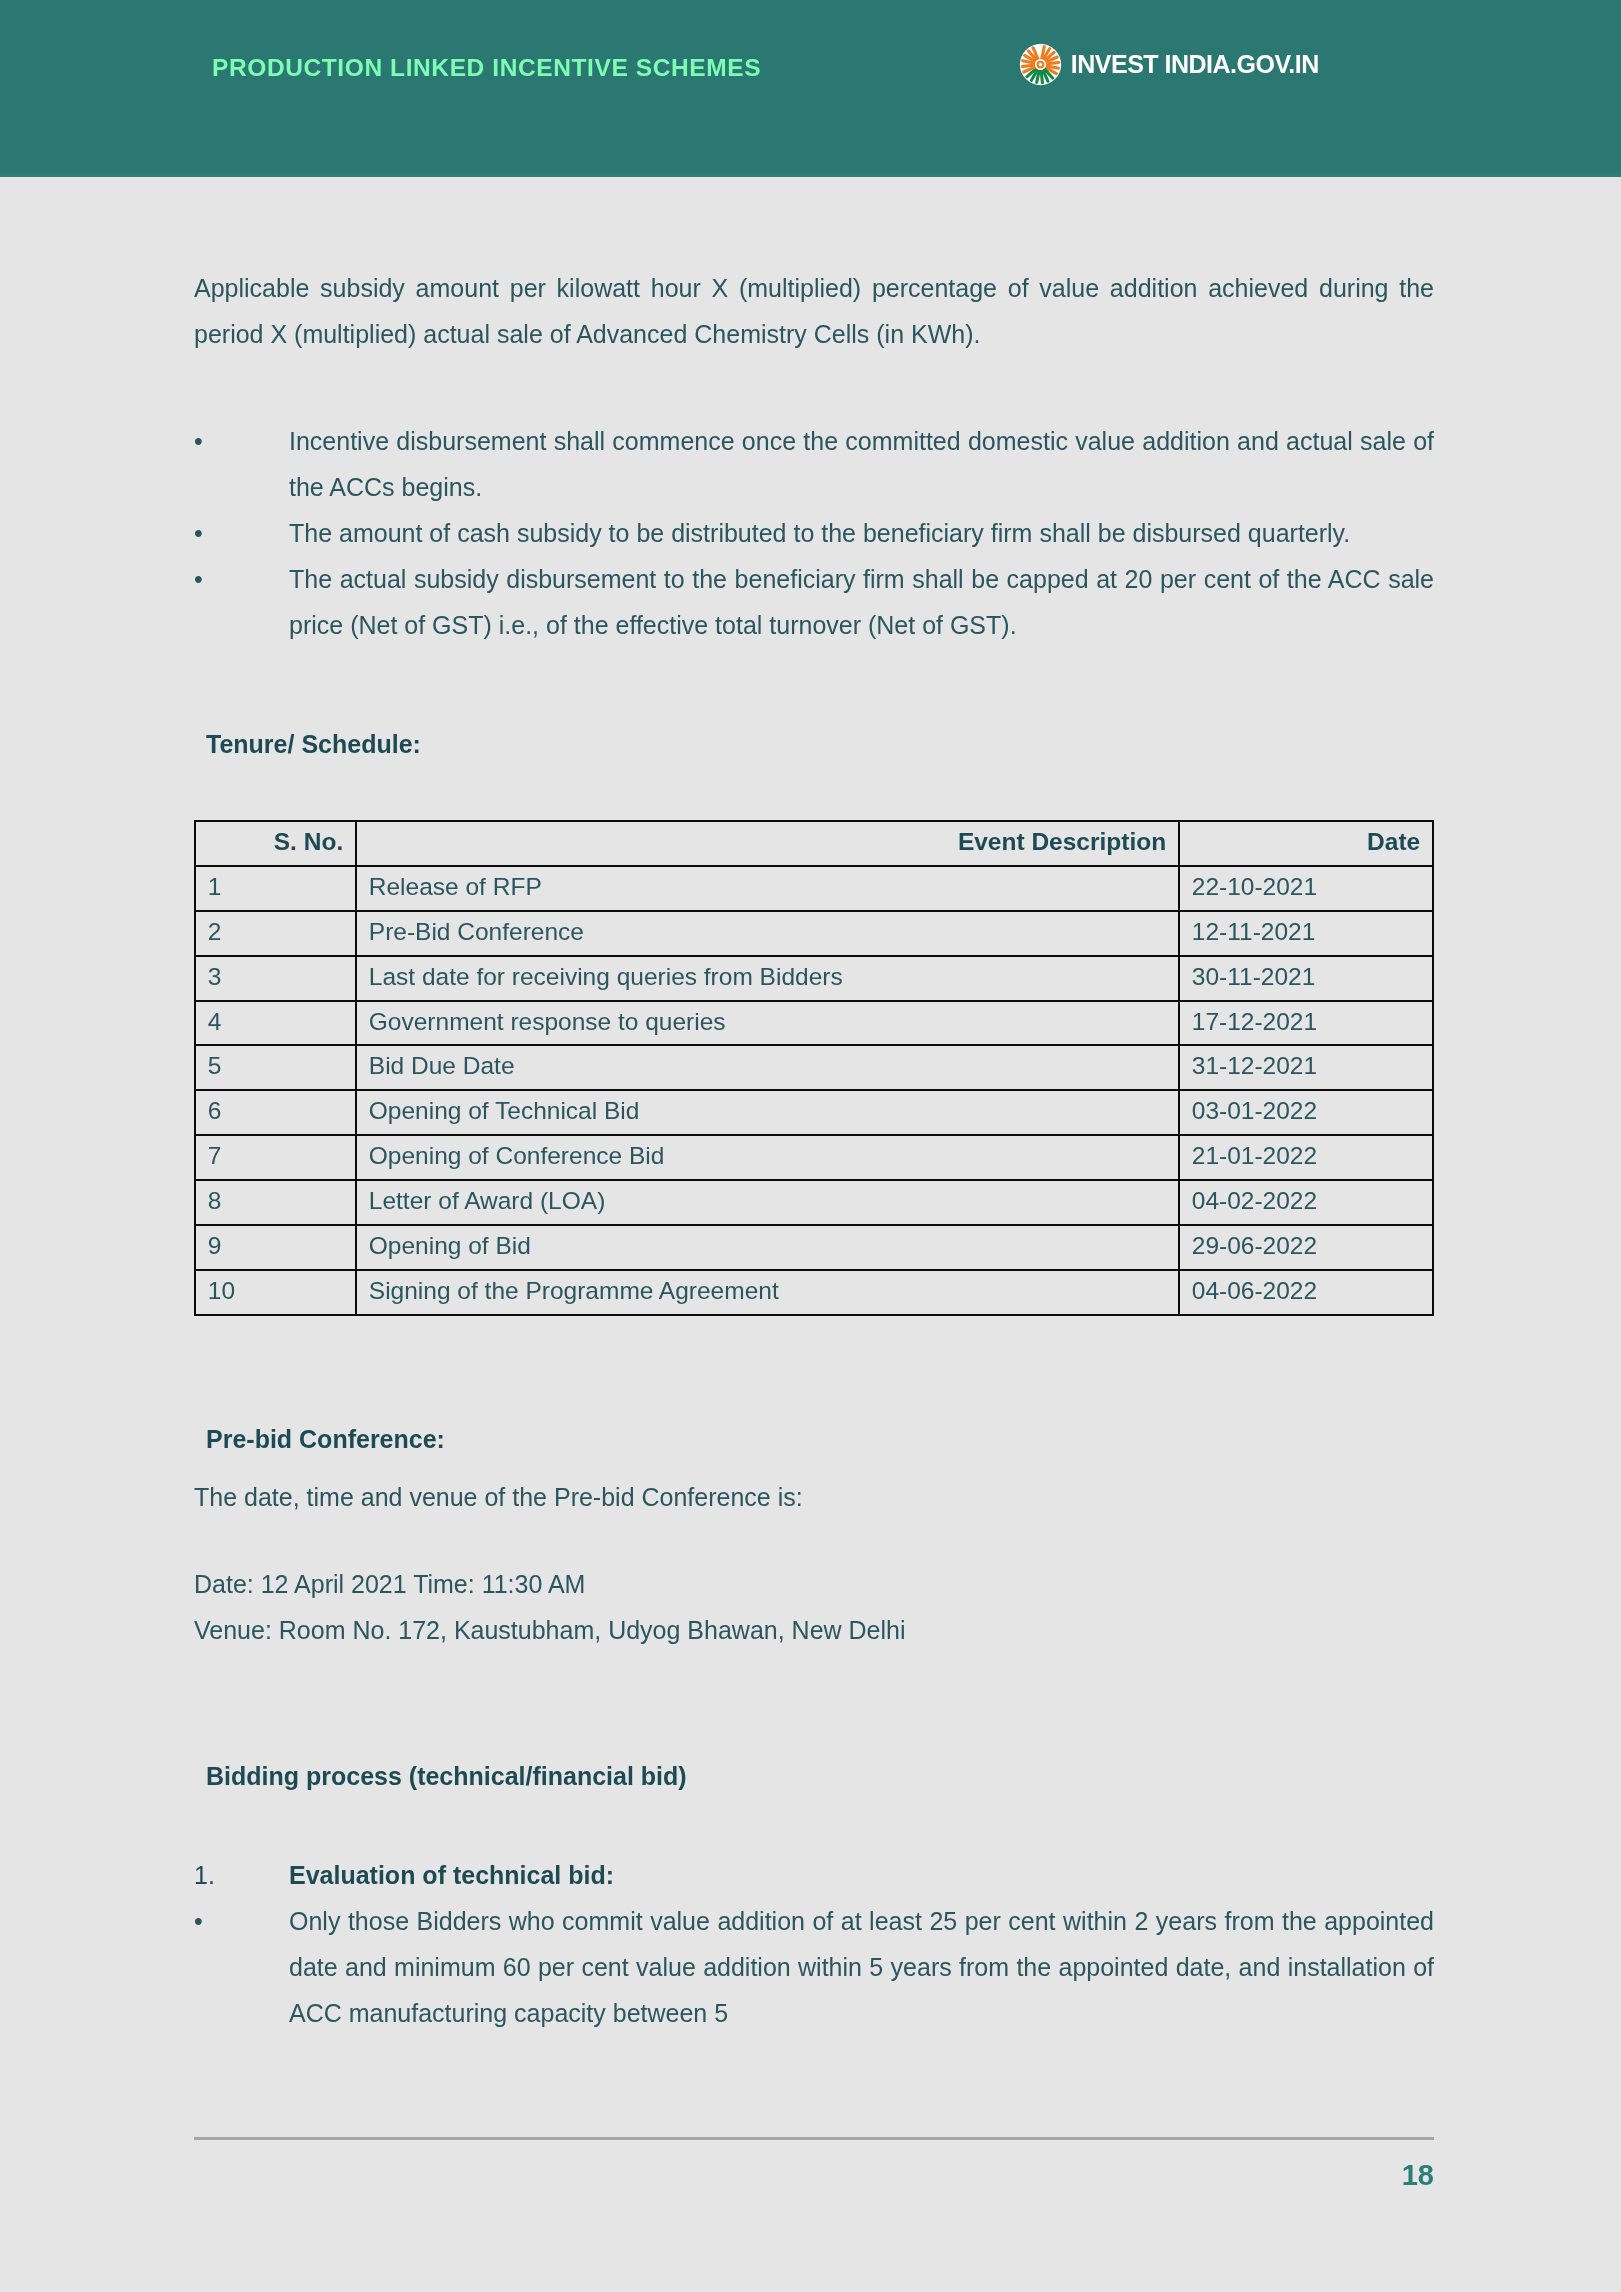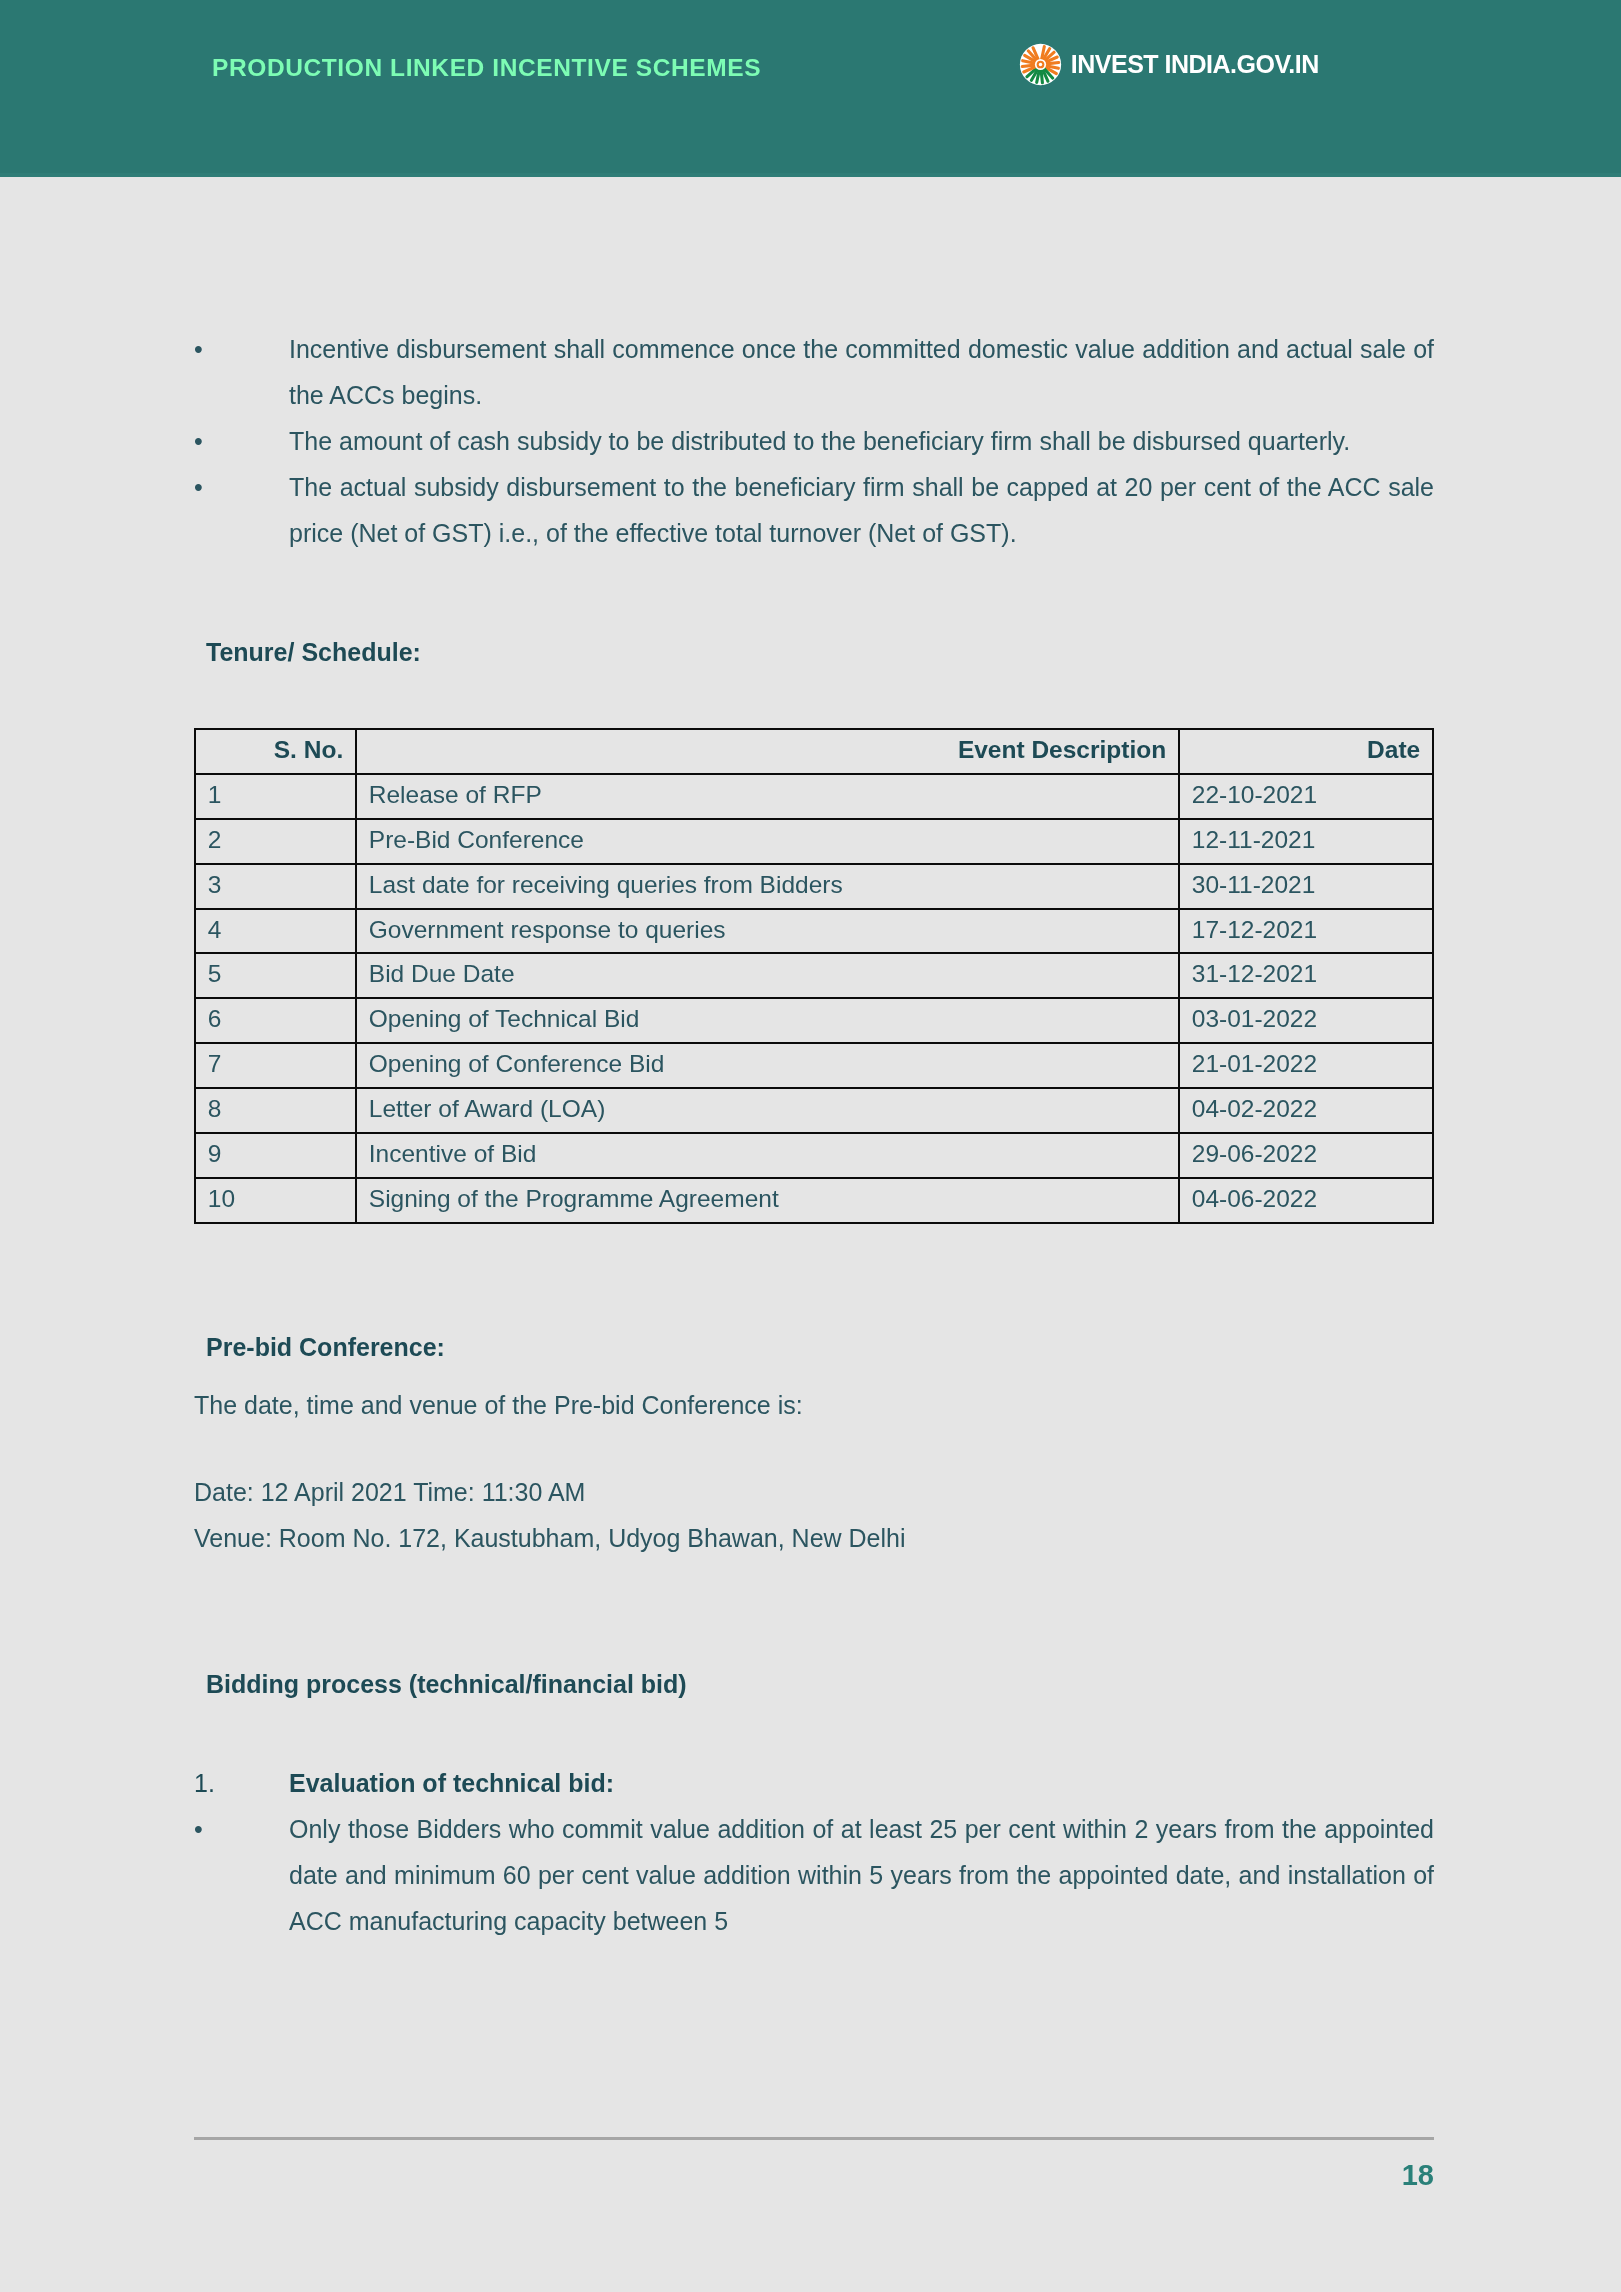--- a/index.html
+++ b/index.html
@@ -261,20 +261,21 @@
           <circle cx="0" cy="0" r="9" fill="#f07c20"></circle>
           <circle cx="0" cy="0" r="4" fill="#ffffff"></circle>
         </g>
       </svg>
       <span class="brand-text">INVEST INDIA.GOV.IN</span>
     </div>
   </div>
 
   <div class="content">
 
+    <p class="para">Applicable subsidy amount per kilowatt hour X (multiplied) percentage of value addition achieved during the period X (multiplied) actual sale of Advanced Chemistry Cells (in KWh).</p>
 
     <div class="gap-md"></div>
 
     <div class="bullet-row">
       <span class="bullet-mark">•</span>
       <span class="bullet-body">Incentive disbursement shall commence once the committed domestic value addition and actual sale of the ACCs begins.</span>
     </div>
 
     <div class="bullet-row">
       <span class="bullet-mark">•</span>
@@ -341,21 +342,21 @@
           <td>Opening of Conference Bid</td>
           <td>21-01-2022</td>
         </tr>
         <tr>
           <td>8</td>
           <td>Letter of Award (LOA)</td>
           <td>04-02-2022</td>
         </tr>
         <tr>
           <td>9</td>
-          <td>Incentive of Bid</td>
+          <td>Opening of Bid</td>
           <td>29-06-2022</td>
         </tr>
         <tr>
           <td>10</td>
           <td>Signing of the Programme Agreement</td>
           <td>04-06-2022</td>
         </tr>
       </tbody>
     </table>
 

